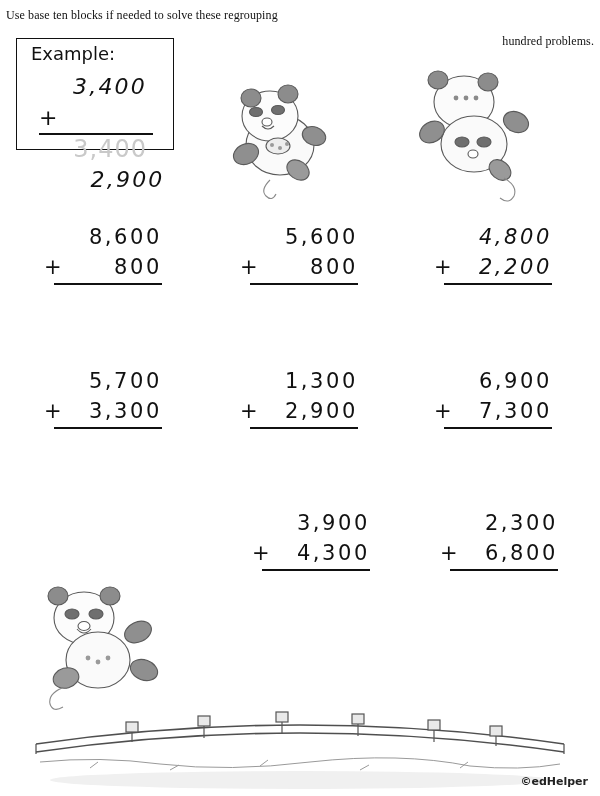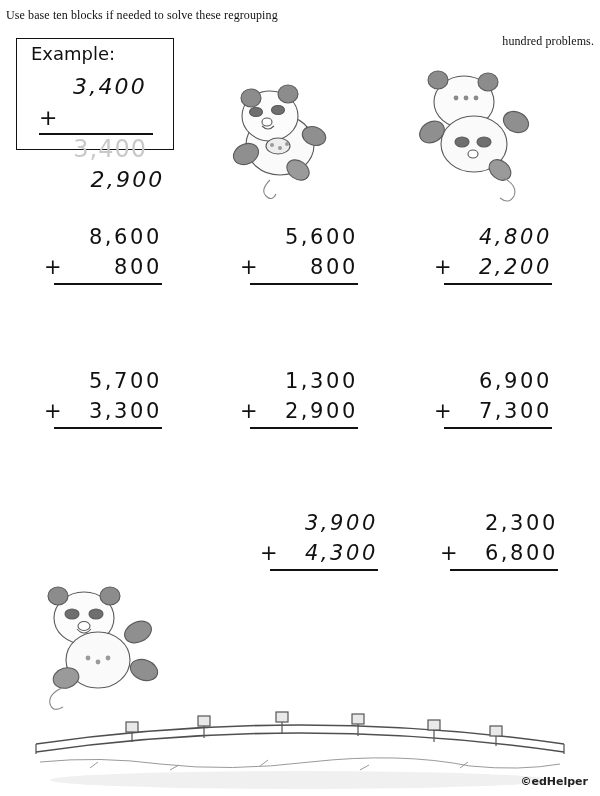--- a/index.html
+++ b/index.html
@@ -299,21 +299,21 @@
       <div class="p-bottom"><span class="p-plus">+</span><span>2,900</span></div>
       <div class="p-rule"></div>
       <div style="height: 30px;"></div>
     </div>
     <div class="problem" style="left: 434px; top: 366px;">
       <div class="p-top">6,900</div>
       <div class="p-bottom"><span class="p-plus">+</span><span>7,300</span></div>
       <div class="p-rule"></div>
       <div style="height: 30px;"></div>
     </div>
-    <div class="problem" style="left: 260px; top: 508px; font-style: italic;">
+    <div class="problem" style="left: 252px; top: 508px;">
       <div class="p-top">3,900</div>
       <div class="p-bottom"><span class="p-plus">+</span><span>4,300</span></div>
       <div class="p-rule"></div>
       <div style="height: 30px;"></div>
     </div>
     <div class="problem" style="left: 440px; top: 508px;">
       <div class="p-top">2,300</div>
       <div class="p-bottom"><span class="p-plus">+</span><span>6,800</span></div>
       <div class="p-rule"></div>
       <div style="height: 30px;"></div>

